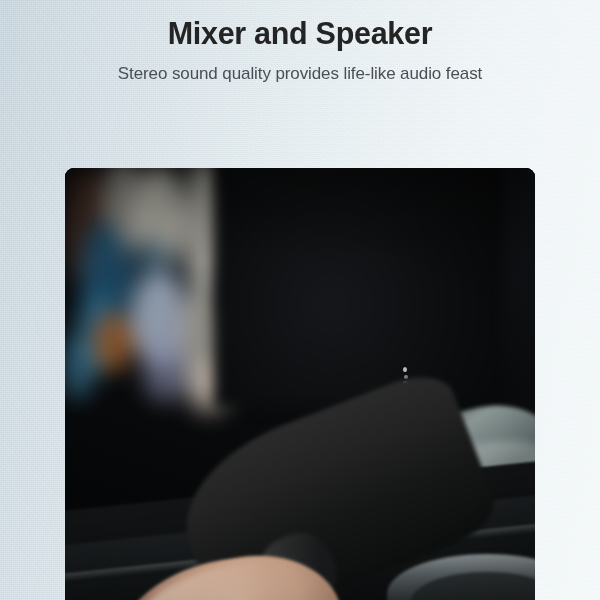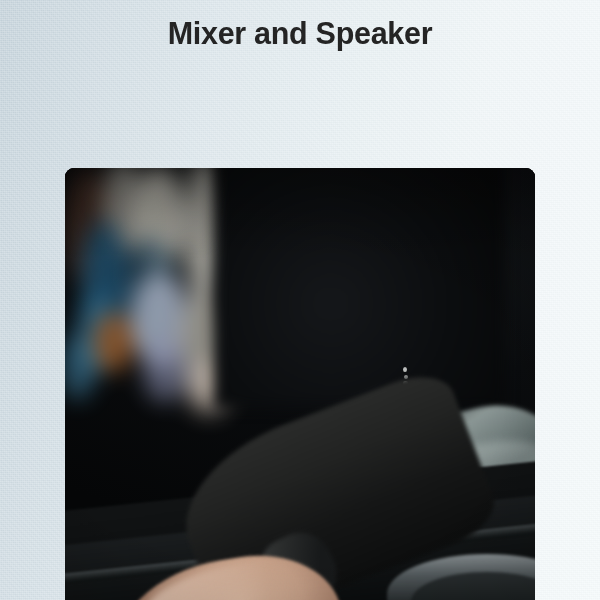--- a/index.html
+++ b/index.html
@@ -310,20 +310,21 @@
 <body>
 
 <div id="page">
 
   <div id="grain"></div>
 
   <div class="header">
     <h1 class="title">
       <span class="line">Mixer and Speaker</span>
     </h1>
+    <p class="subtitle">Stereo sound quality provides life-like audio feast</p>
   </div>
 
   <div class="photo-frame">
     <div class="photo">
 
       <div class="ph-base"></div>
 
       <div class="bokeh">
         <span class="bk bk1"></span>
           <span class="bk bk2"></span>

